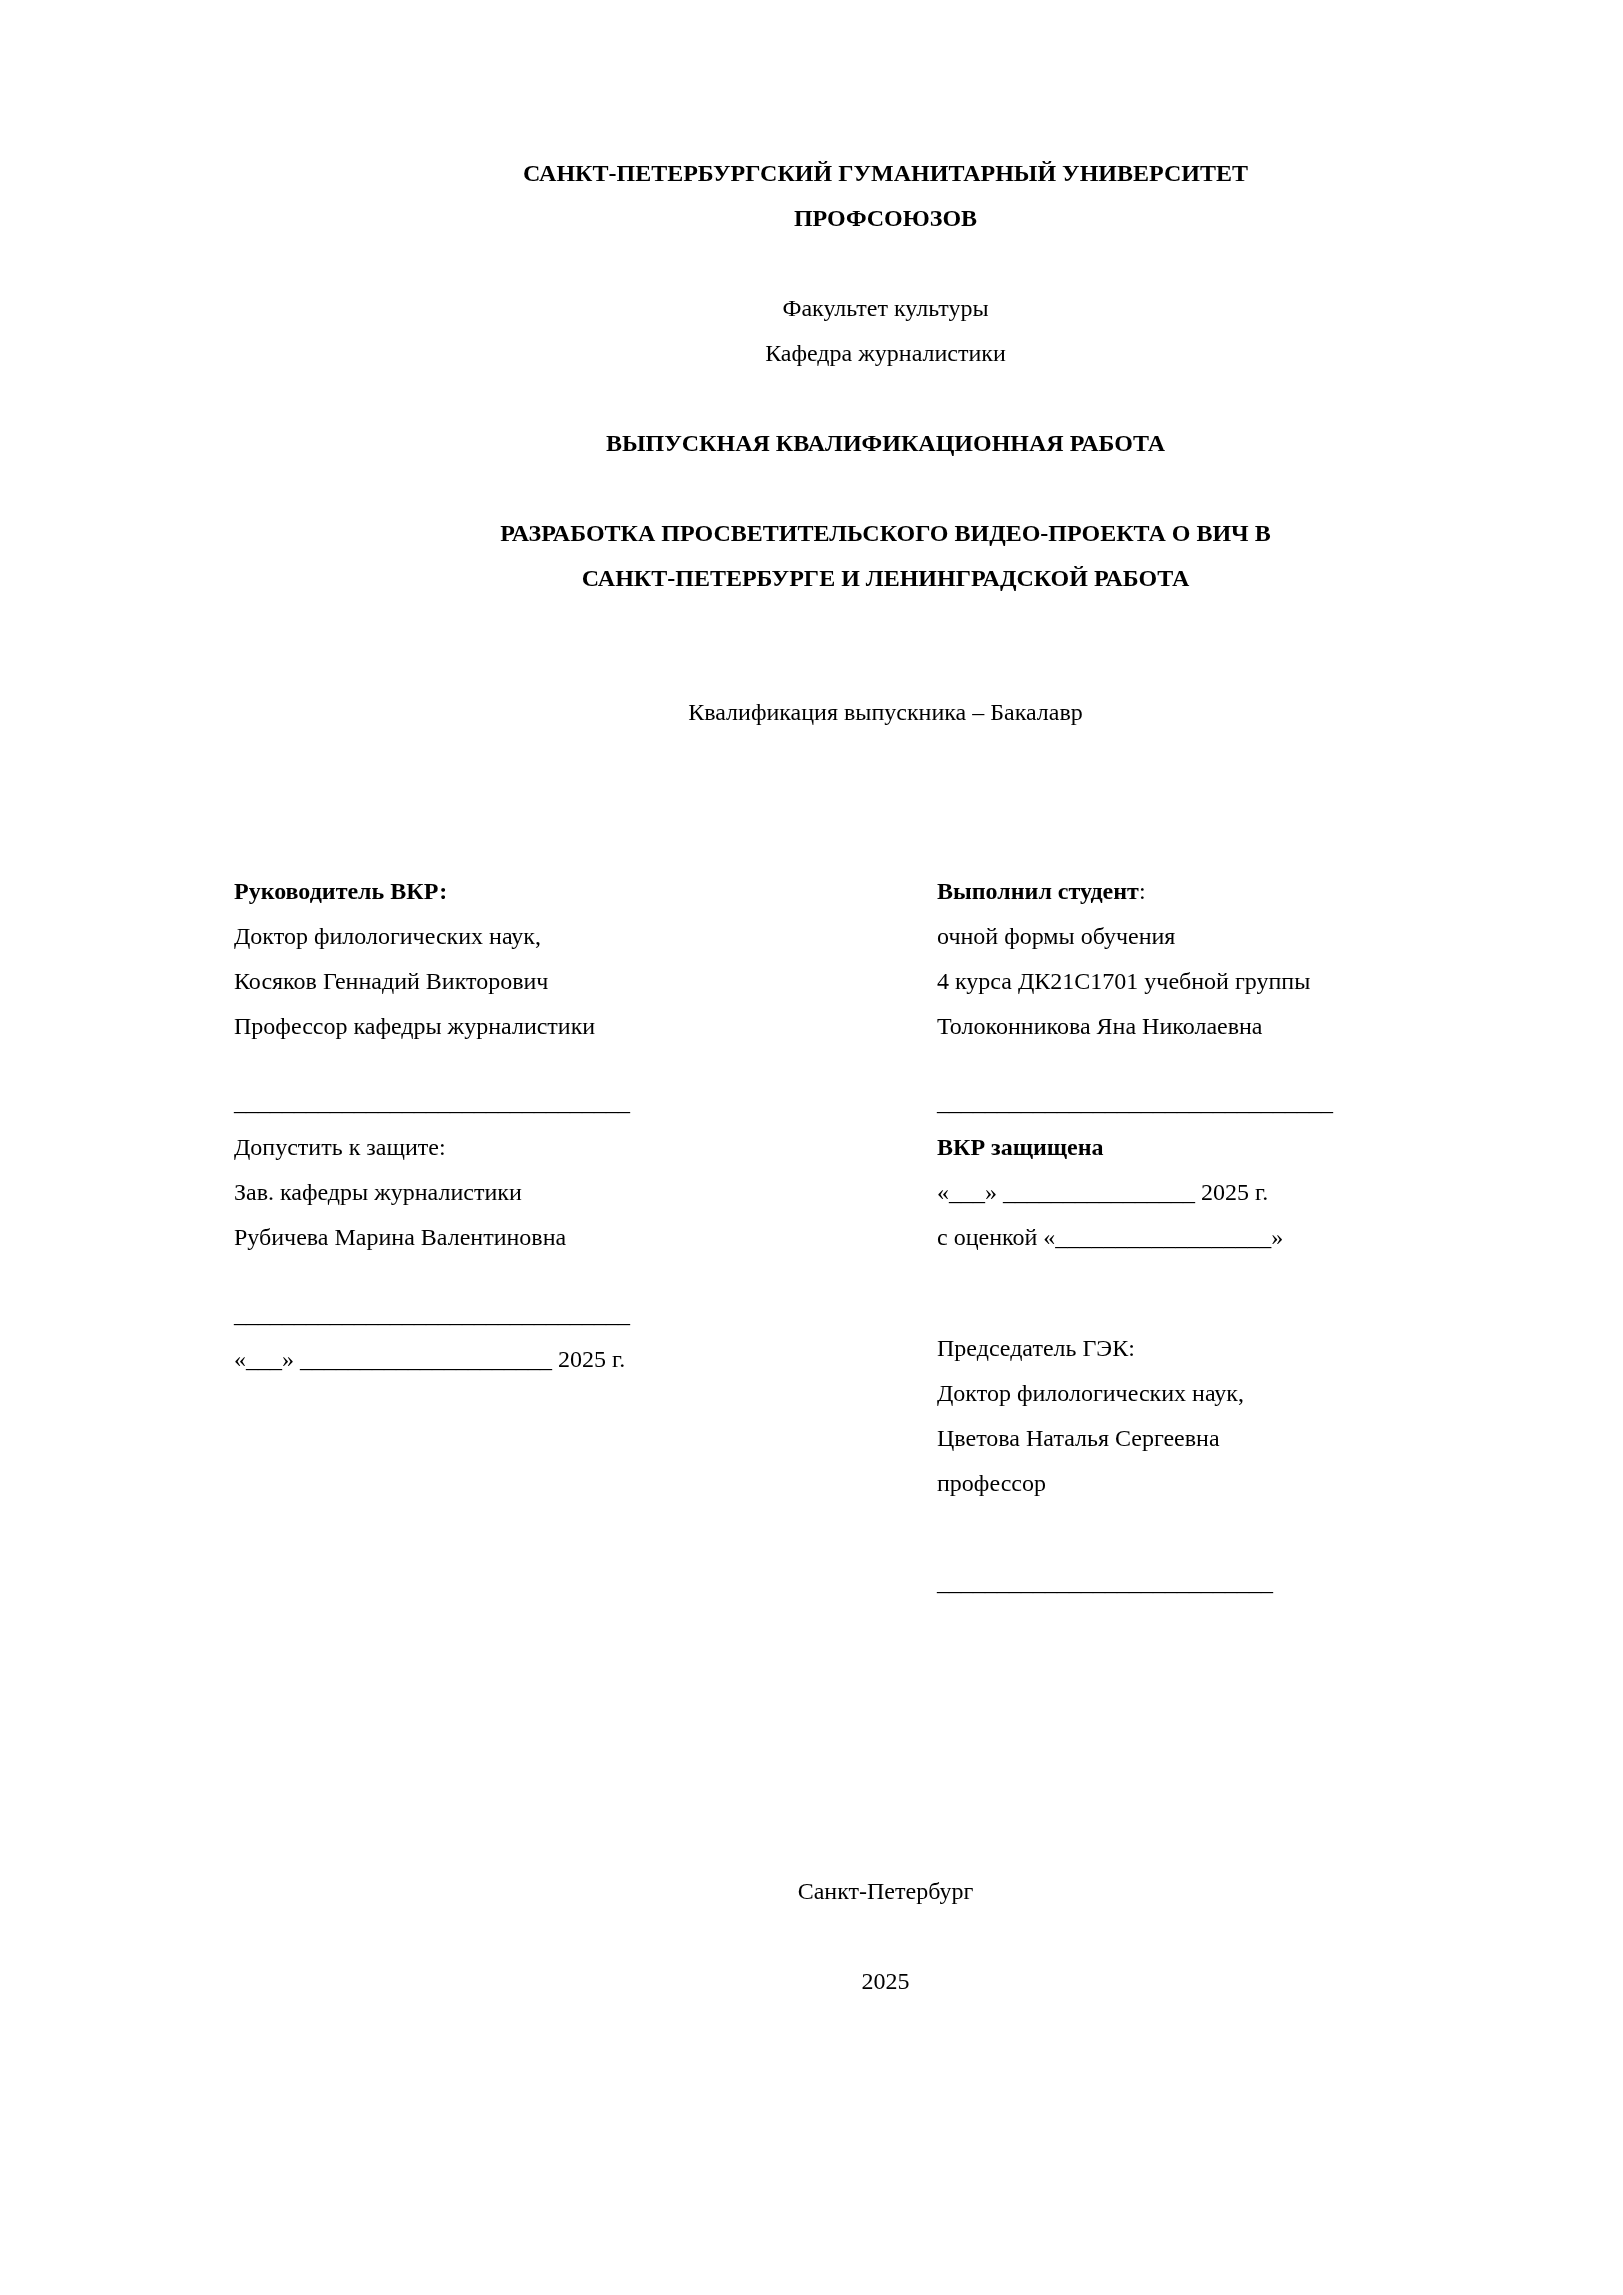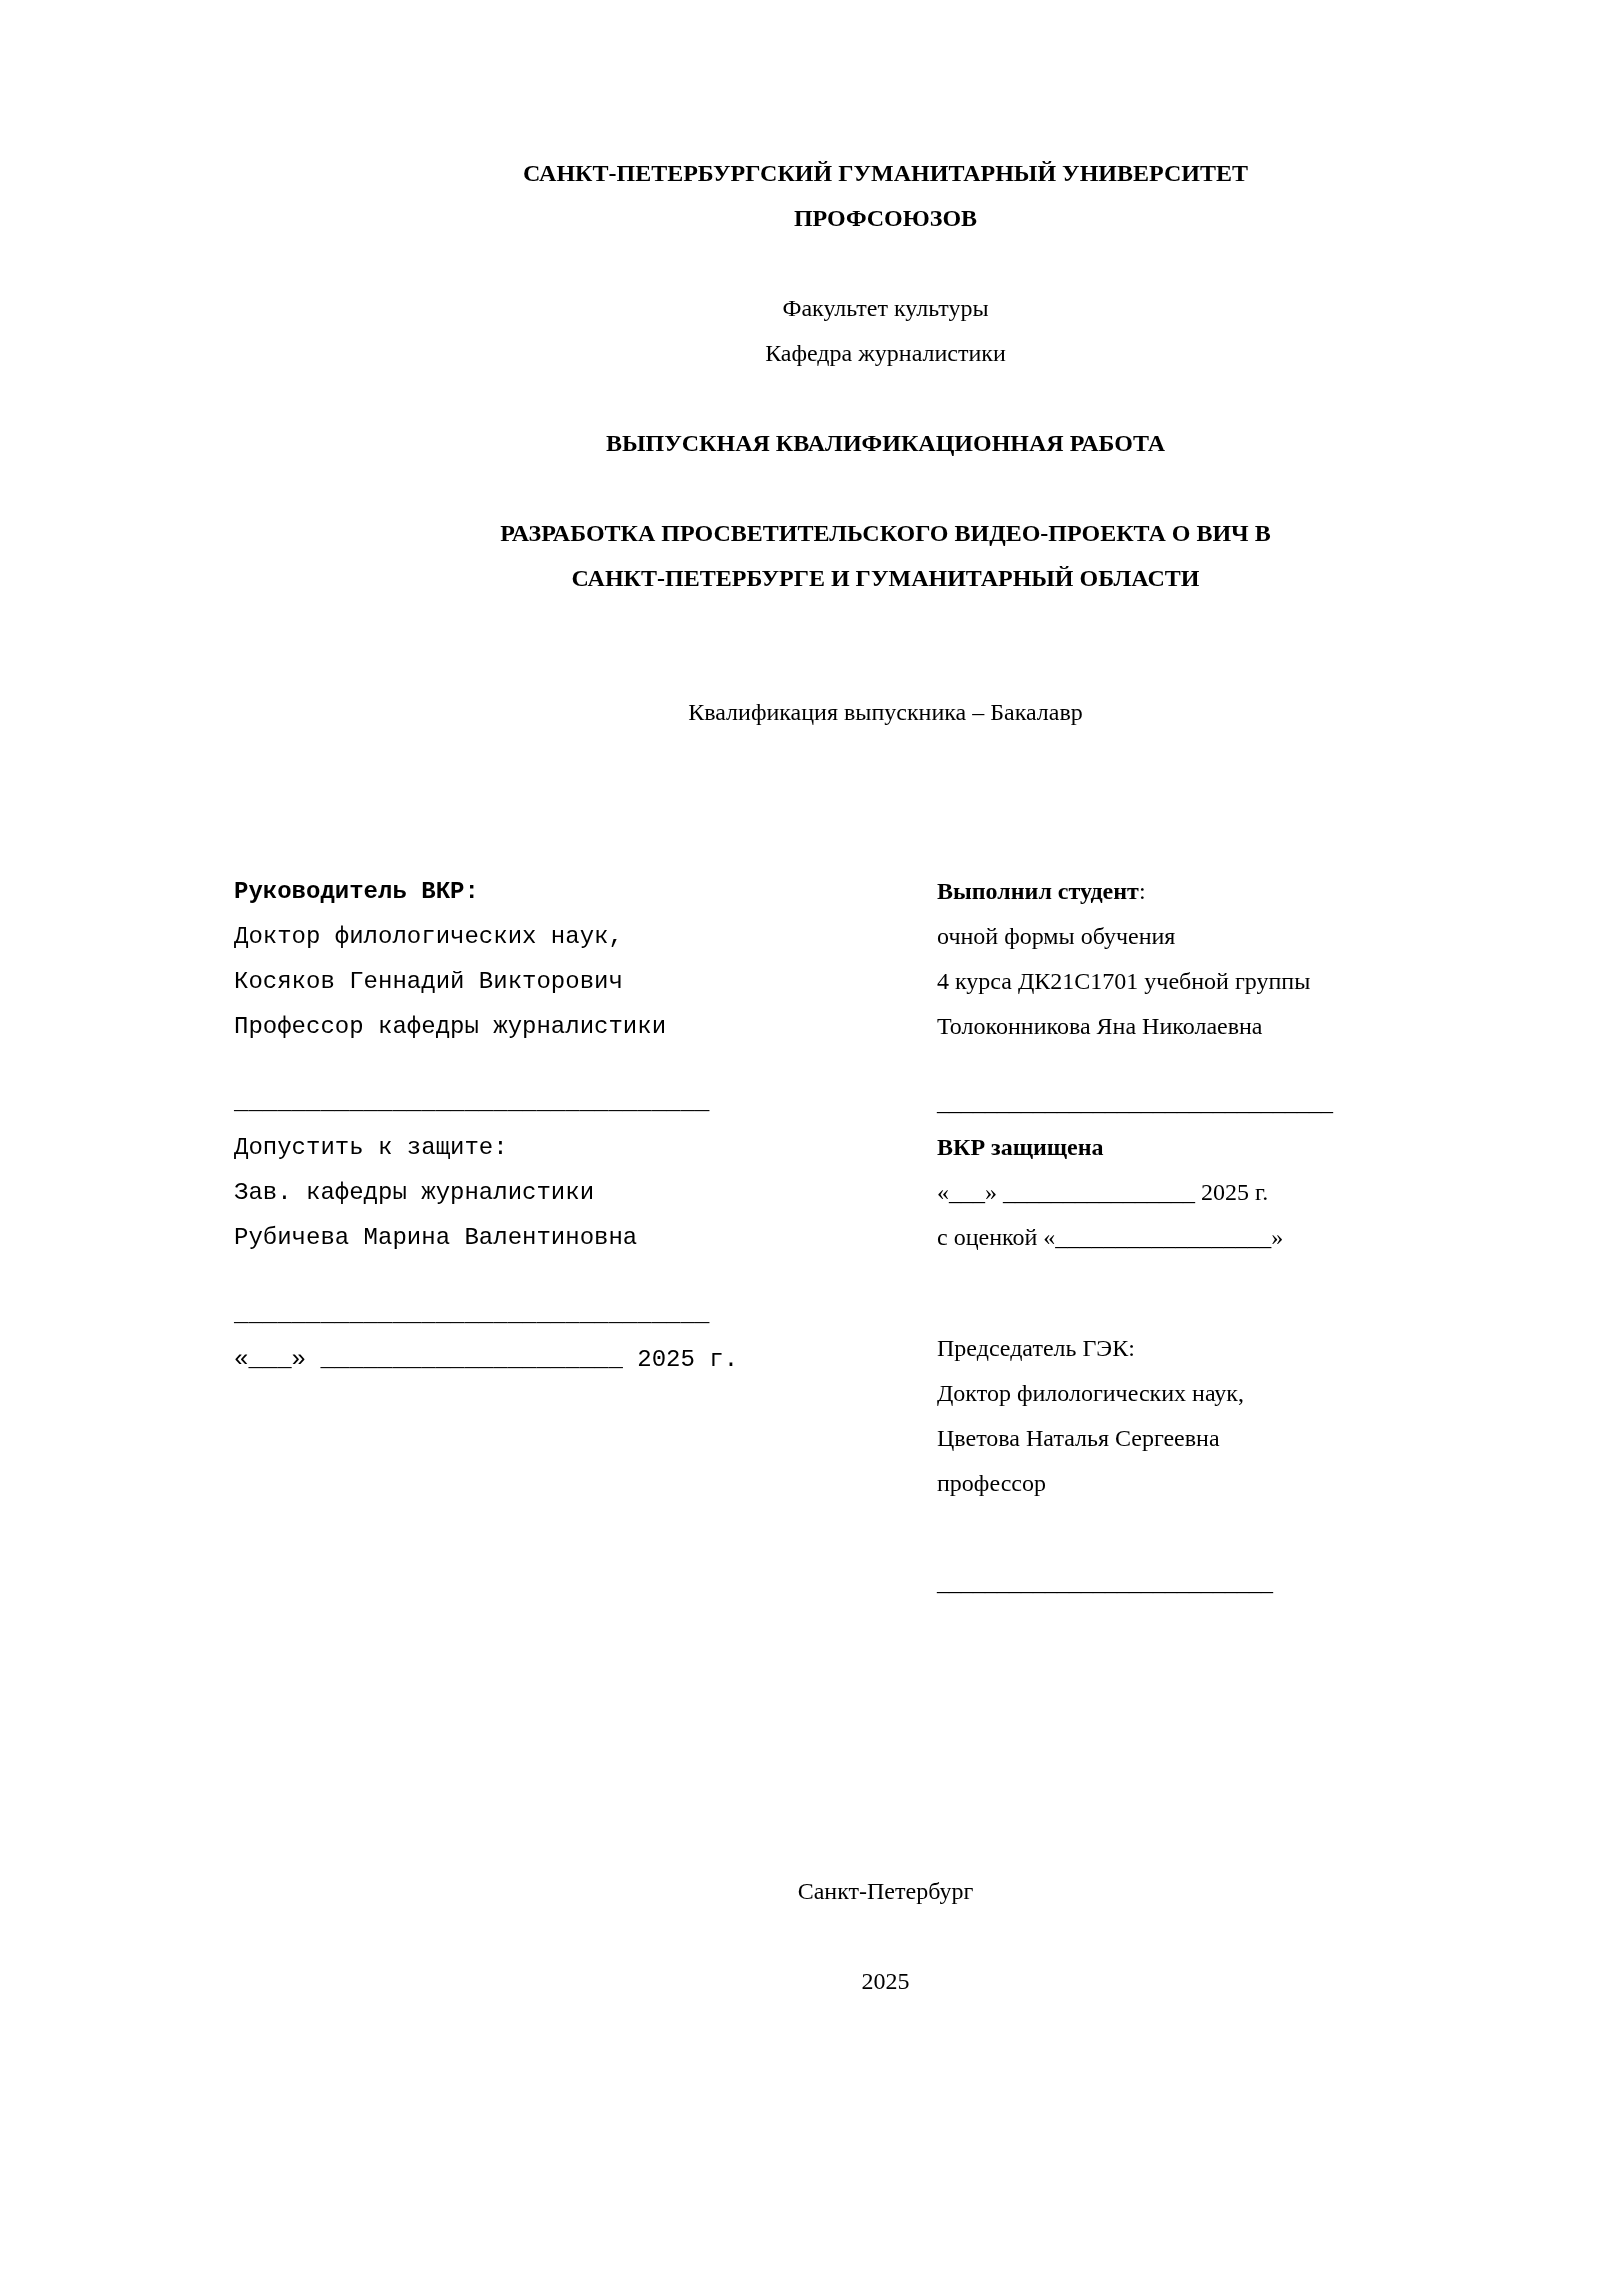--- a/index.html
+++ b/index.html
@@ -14,21 +14,21 @@
     font-size: 24px;
     line-height: 45px;
     color: #000000;
     overflow: hidden;
   }
   p { margin: 0; }
   .b { font-weight: bold; }
   .centered { text-align: center; }
   .nowrap p, p.nowrap { white-space: nowrap; }
   .cols { display: flex; gap: 105px; }
-  .col-left  { flex: 0 0 598px; width: 598px; font-family: Liberation Mono, monospace; }
+  .col-left  { flex: 0 0 598px; width: 598px; }
   .col-right { flex: 1; min-width: 0; }
   .sig    { margin-top: 31px; }
   .block2 { }
   .sig2   { margin-top: 32px; }
   .gec    { margin-top: 66px; }
   .sig3   { margin-top: 54px; }
   .sp57  { height: 45px; }
   .sp114 { height: 89px; }
   .sp171 { height: 134px; }
   .sp336 { height: 264px; }
@@ -39,21 +39,21 @@
 <div class="page">
 
   <div class="centered">
     <p class="b"><span>САНКТ-ПЕТЕРБУРГСКИЙ ГУМАНИТАРНЫЙ УНИВЕРСИТЕТ</span><br><span>ПРОФСОЮЗОВ</span></p>
     <div class="sp57"></div>
     <p>Факультет культуры</p>
     <p>Кафедра журналистики</p>
     <div class="sp57"></div>
     <p class="b">ВЫПУСКНАЯ КВАЛИФИКАЦИОННАЯ РАБОТА</p>
     <div class="sp57"></div>
-    <p class="b"><span>РАЗРАБОТКА ПРОСВЕТИТЕЛЬСКОГО ВИДЕО-ПРОЕКТА О ВИЧ В</span><br><span>САНКТ-ПЕТЕРБУРГЕ И ГУМАНИТАРНЫЙ ОБЛАСТИ</span></p>
+    <p class="b"><span>РАЗРАБОТКА ПРОСВЕТИТЕЛЬСКОГО ВИДЕО-ПРОЕКТА О ВИЧ В</span><br><span>САНКТ-ПЕТЕРБУРГЕ И ЛЕНИНГРАДСКОЙ РАБОТА</span></p>
     <div class="sp114"></div>
     <p>Квалификация выпускника – Бакалавр</p>
   </div>
 
   <div class="sp171"></div>
 
   <div class="cols nowrap">
 
     <div class="col-left">
       <p class="b">Руководитель ВКР:</p>

